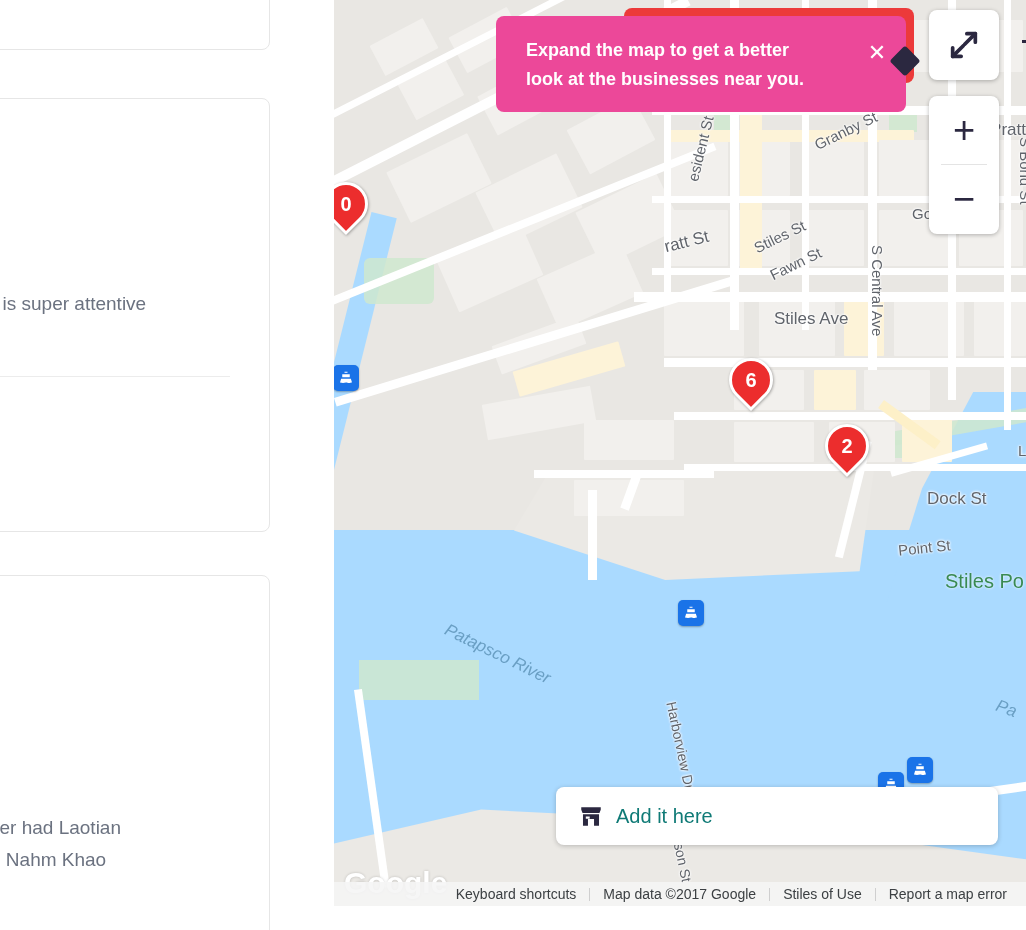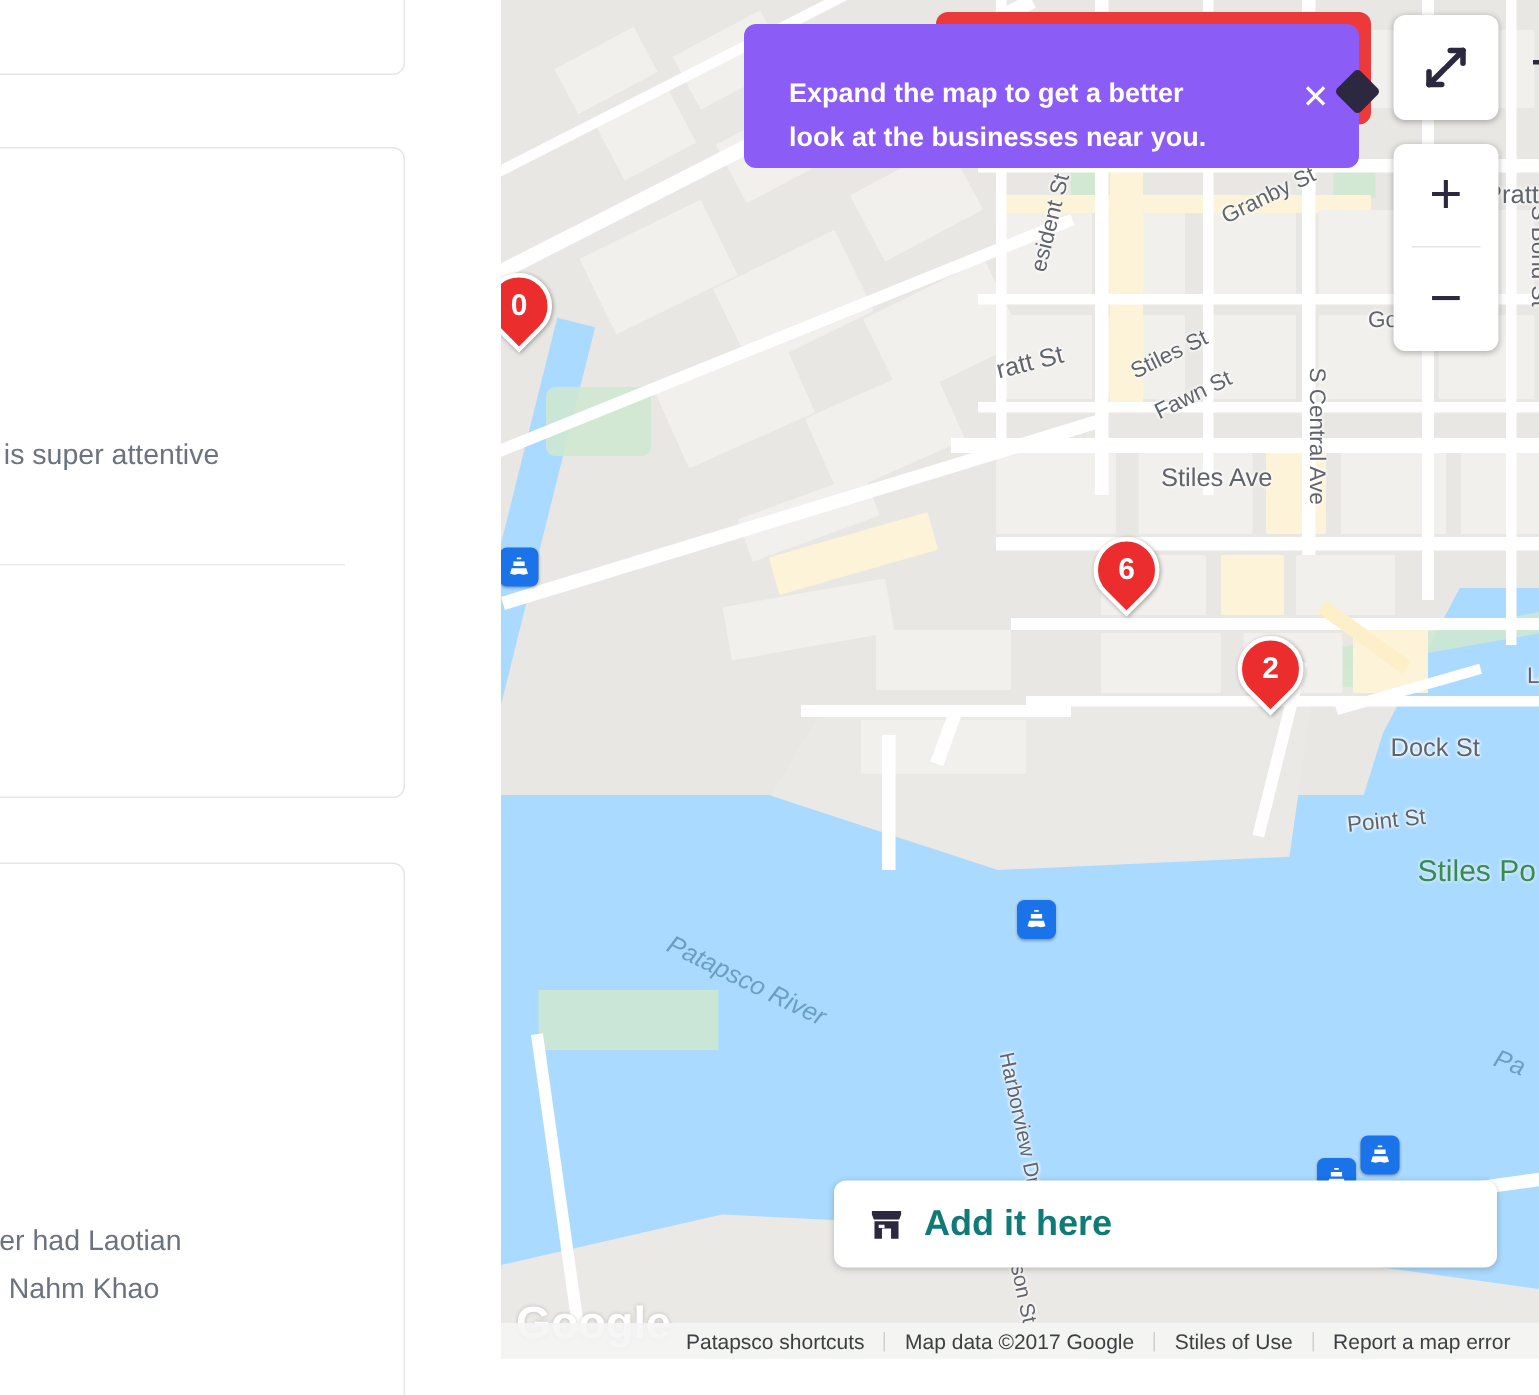--- a/index.html
+++ b/index.html
@@ -125,23 +125,23 @@
 
   
   .tooltip-red {
     position: absolute; left: 624px; top: 8px;
     width: 290px; height: 75px;
     background: #ec3a3a; border-radius: 8px;
   }
   .tooltip {
     position: absolute; left: 496px; top: 16px;
     width: 410px; height: 96px;
-    background: #8b5cf6; border-radius: 8px;
+    background: #ec4899; border-radius: 8px;
     display: flex; align-items: flex-start;
-    padding: 32px 14px 0 30px;
+    padding: 20px 14px 0 30px;
     gap: 40px;
   }
   .tooltip-text {
     color: #ffffff; font-size: 18px; font-weight: bold;
     line-height: 29px; flex: 1;
     font-family: "Liberation Sans", sans-serif;
   }
   .tooltip-close {
     width: 30px; height: 30px; cursor: pointer;
     display: flex; align-items: center; justify-content: center;
@@ -185,21 +185,21 @@
     position: absolute; left: 556px; top: 787px;
     width: 442px; height: 58px;
     background: #ffffff; border-radius: 8px;
     box-shadow: 0 1px 5px rgba(0,0,0,.22);
     display: flex; align-items: center; gap: 12px;
     padding: 0 22px;
     cursor: pointer;
   }
   .add-bar svg { width: 26px; height: 26px; fill: #2b2840; flex: none; }
   .add-bar-prompt { font-size: 20px; color: #6b7280; }
-  .add-bar-link { font-size: 24px; color: #0f7a76; font-weight: bold; }
+  .add-bar-link { font-size: 20px; color: #0f7a76; font-weight: normal; }
   .map-footer {
     position: absolute; left: 334px; top: 882px;
     width: 692px; height: 24px;
     background: rgba(245,245,245,.88);
     display: flex; align-items: center; justify-content: flex-end;
     gap: 0px; padding-right: 6px;
   }
   .foot-item {
     font-size: 14px; color: #3c4043; white-space: nowrap;
     padding: 0 13px;
@@ -375,21 +375,21 @@
     </div>
     <div class="ferry-icon" style="left:544px;top:772px;">
       <svg viewBox="0 0 24 24">
           <path d="M4 18l1.5-5h13L20 18c-1.4 0-2.5.8-4 .8s-2.6-.8-4-.8-2.6.8-4 .8S5.4 18 4 18zM7 11V7h10v4H7zm3-6V3.5h4V5h-4z"></path>
         </svg>
     </div>
 
     <div style="position:absolute;left:10px;top:866px;font-size:30px;font-weight:bold;color:#ffffff;text-shadow:0 0 3px rgba(0,0,0,.2);">Google</div>
 
     <div class="map-footer" style="left:0;top:882px;width:692px;">
-      <div class="foot-item foot-link">Patapsco shortcuts</div>
+      <div class="foot-item foot-link">Keyboard shortcuts</div>
       <div class="foot-sep"></div>
       <div class="foot-item">Map data ©2017 Google</div>
       <div class="foot-sep"></div>
       <div class="foot-item foot-link">Stiles of Use</div>
       <div class="foot-sep"></div>
       <div class="foot-item foot-link">Report a map error</div>
     </div>
   </div>
 
   <div class="tooltip-red"></div>

